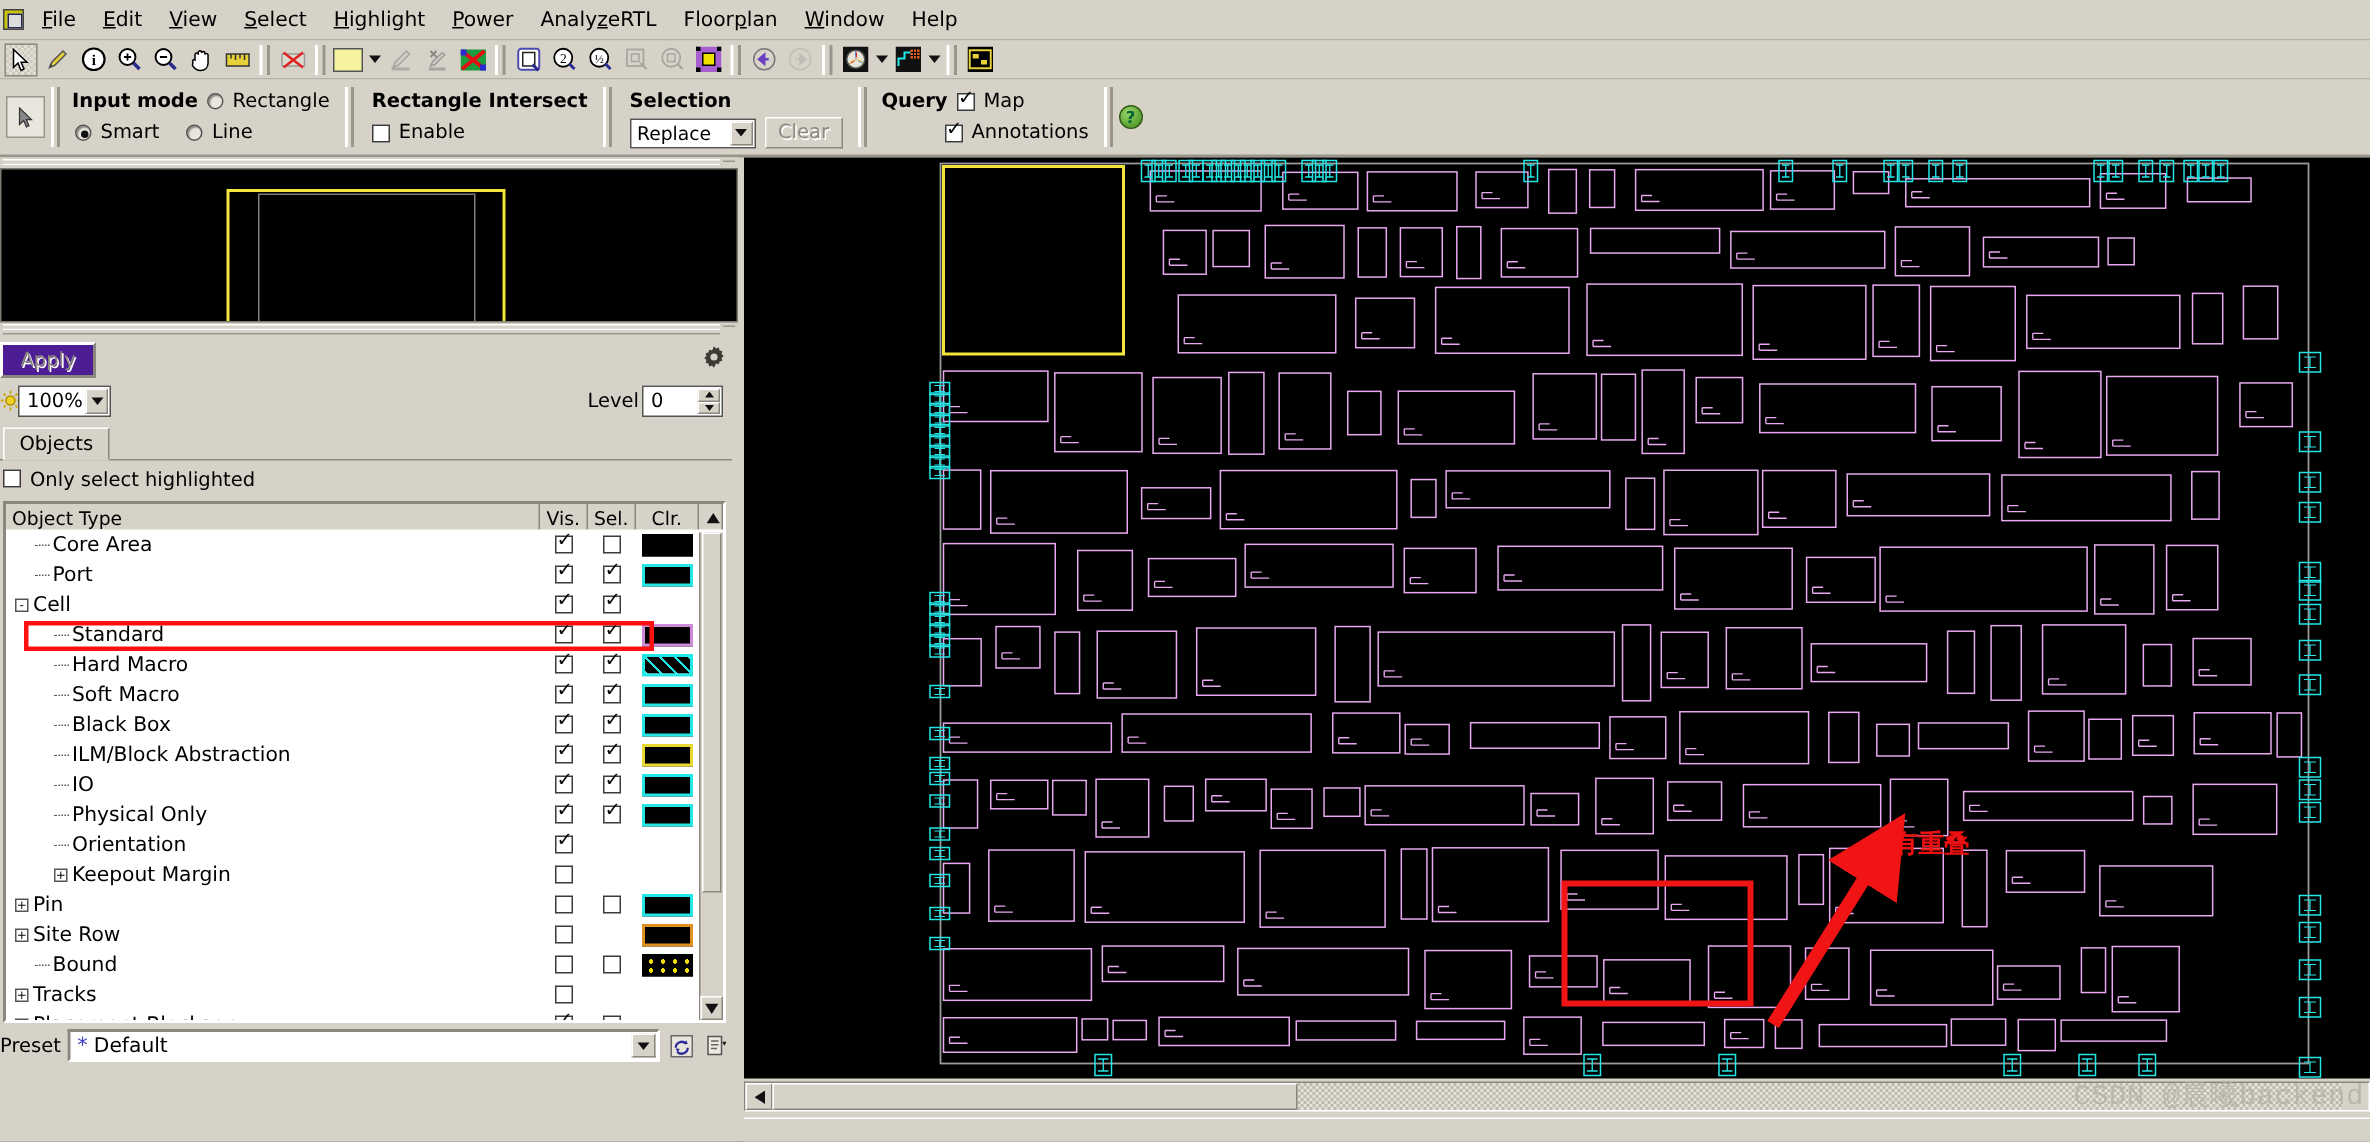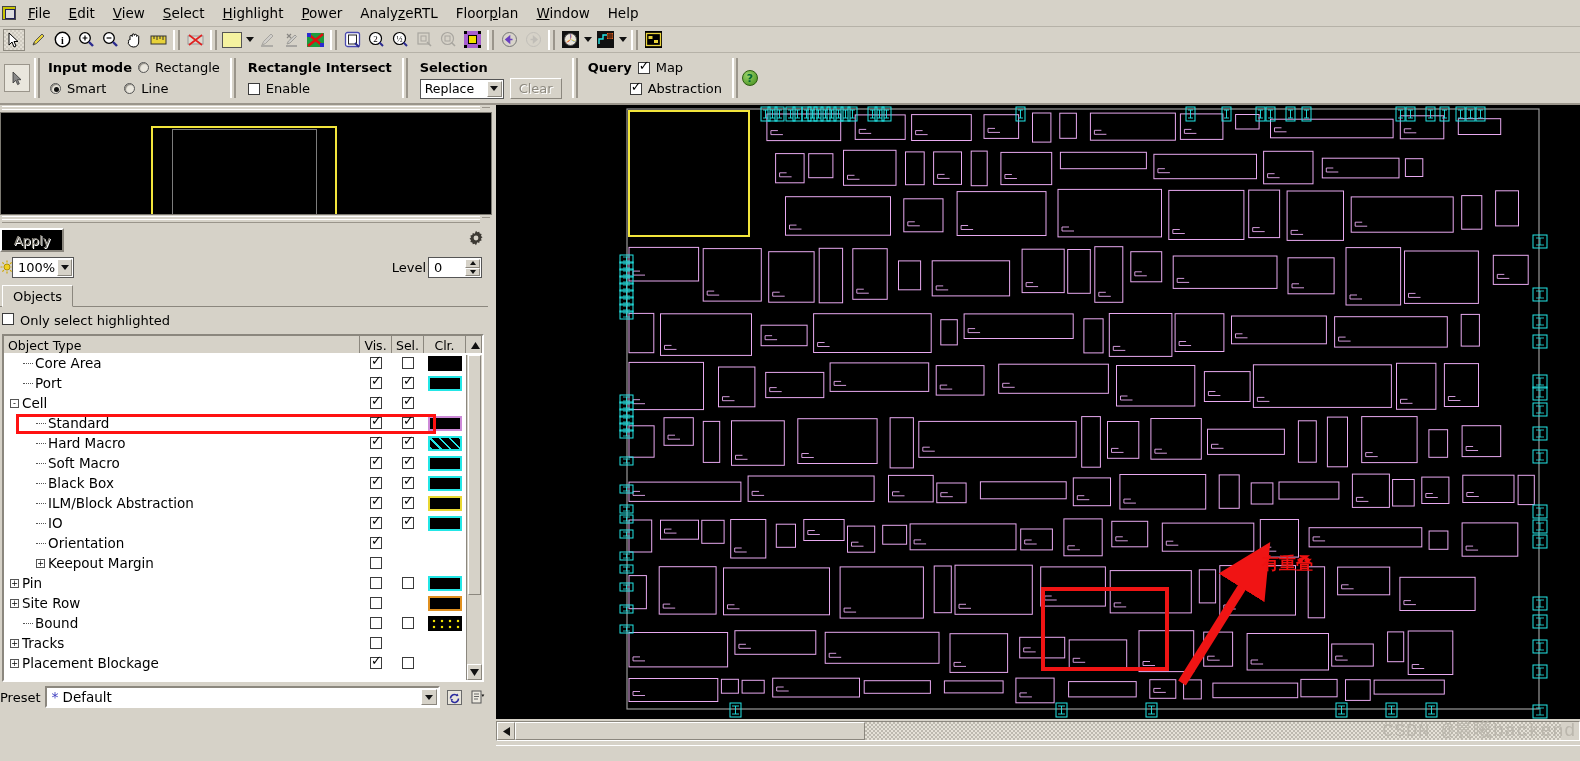--- a/index.html
+++ b/index.html
@@ -141,21 +141,21 @@
   #overview {
     height: 103px; background: #000; border: 1px solid #7d7a72; margin: 0;
     position: relative; overflow: hidden;
   }
   #ov-view { position: absolute; border: 2px solid #f2e53b; }
   #ov-inner { position: absolute; border: 1px solid #7c7c7c; }
 
   #lp-controls { position: relative; height: 62px; }
   .apply-btn {
     position: absolute; left: 0px; top: 6px; width: 64px; height: 24px;
-    background: #000000; border: 2px solid; border-color: #fff #8b877e #8b877e #fff;
+    background: #4c1d95; border: 2px solid; border-color: #fff #8b877e #8b877e #fff;
     display: flex; align-items: center; justify-content: center;
     color: #8d897f; font-size: 13px; text-shadow: 1px 1px 0 #fff;
   }
   .gear {
     position: absolute; right: 8px; top: 8px; width: 16px; height: 16px;
   }
   .zoom-sun { position: absolute; left: 0px; top: 38px; width: 14px; height: 14px; }
   .zoom-combo {
     position: absolute; left: 12px; top: 35px; width: 62px; height: 21px;
     border: 1px solid #555; background: #fff; font-size: 13px;
@@ -542,21 +542,21 @@
     <div class="opt-sep"></div>
 
     <div class="opt-group" style="padding-left:6px;">
       <div class="opt-row">
         <span class="bold lbl">Query</span>
         <span class="chk on"></span>
         <span class="lbl">Map</span>
       </div>
       <div class="opt-row" style="padding-left:42px;">
         <span class="chk on"></span>
-        <span class="lbl">Abstraction</span>
+        <span class="lbl">Annotations</span>
       </div>
     </div>
     <div class="opt-sep"></div>
     <div style="display:flex;align-items:center;">
       <div class="helpicon">?</div>
     </div>
   </div>
 
   <div id="leftpanel">
 
@@ -762,20 +762,37 @@
             <div class="tcolor">
               <div class="sw" style="background: rgb(0, 0, 0); border-color: rgb(232, 216, 50);"></div>
             </div>
             <div style="width: 16px;"></div>
           </div>
           <div class="trow">
             <div class="tname">
               <span style="display: inline-block; width: 26px;"></span>
               <span class="dotline"></span>
               <span>IO</span>
+            </div>
+            <div class="tcell">
+              <span class="chk on"></span>
+            </div>
+            <div class="tcell">
+              <span class="chk on"></span>
+            </div>
+            <div class="tcolor">
+              <div class="sw" style="background: rgb(0, 0, 0); border-color: rgb(35, 230, 230);"></div>
+            </div>
+            <div style="width: 16px;"></div>
+          </div>
+          <div class="trow">
+            <div class="tname">
+              <span style="display: inline-block; width: 26px;"></span>
+              <span class="dotline"></span>
+              <span>Physical Only</span>
             </div>
             <div class="tcell">
               <span class="chk on"></span>
             </div>
             <div class="tcell">
               <span class="chk on"></span>
             </div>
             <div class="tcolor">
               <div class="sw" style="background: rgb(0, 0, 0); border-color: rgb(35, 230, 230);"></div>
             </div>

